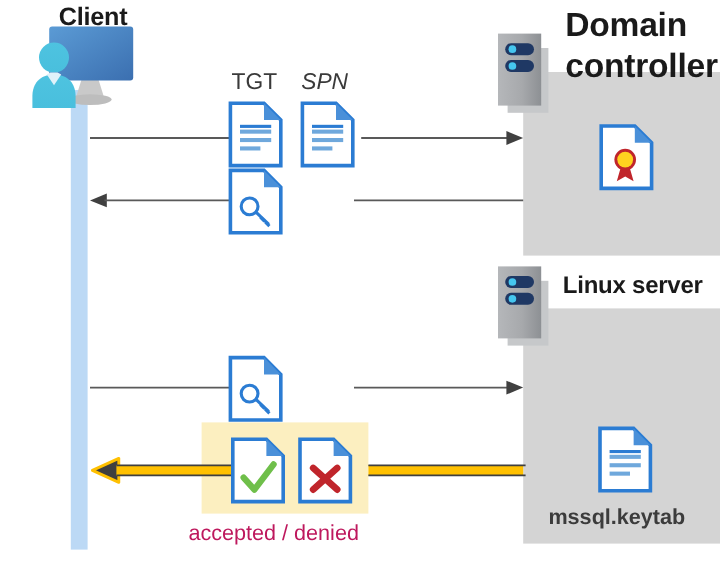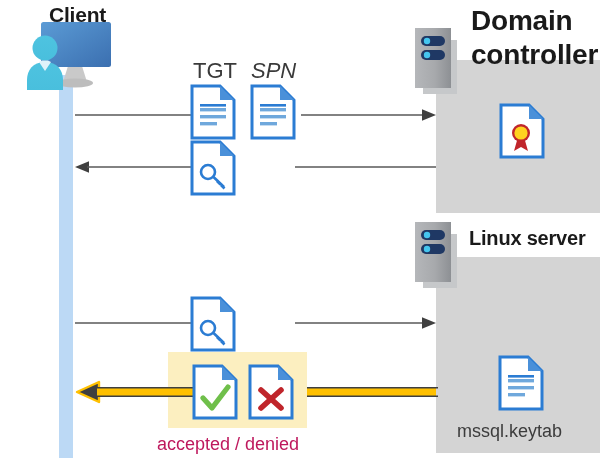--- a/index.html
+++ b/index.html
@@ -14,23 +14,23 @@
   #linux-panel{left:420px;top:257px;width:180px;height:196px;}
 
   
   .title{font-weight:bold;color:#1a1a1a;line-height:1.22;letter-spacing:-0.2px;}
   #client-title{left:33px;top:2px;font-size:21px;}
   #dc-title{left:455px;top:4px;font-size:28px;width:145px;}
   #linux-title{left:453px;top:226px;font-size:20px;width:150px;}
 
   .caption{color:#be185d;font-size:18px;}
   #accepted-denied{left:141px;top:434px;}
-  #keytab-label{left:441px;top:421px;font-size:18px;color:#3c3c3c;}
-
-  .doclabel{color:#3a3a3a;font-size:22px;}
+  #keytab-label{left:441px;top:421px;font-size:18px;color:#3c3c3c;font-weight:bold;}
+
+  .doclabel{color:#3a3a3a;font-size:19px;}
   #tgt-label{left:177px;top:58px;}
   #spn-label{left:235px;top:58px;font-style:italic;}
 
   
   #lifeline{left:43px;top:75px;width:14px;height:383px;background:#bcd9f5;}
 
   
   #highlight{left:152px;top:352px;width:139px;height:76px;background:#fcefc0;}
 
   svg{display:block;overflow:visible;}

